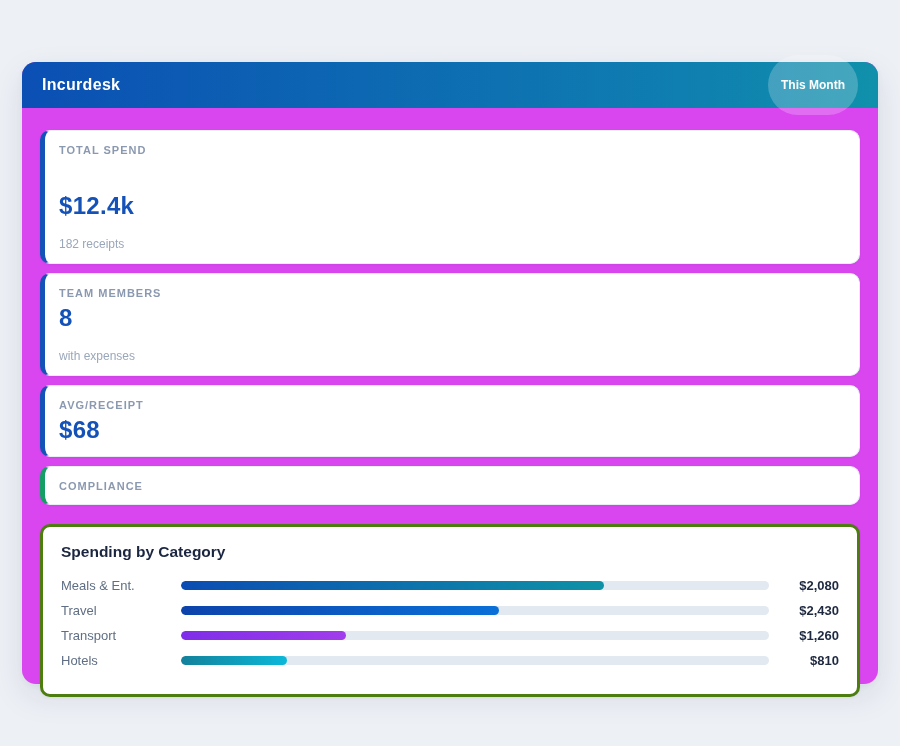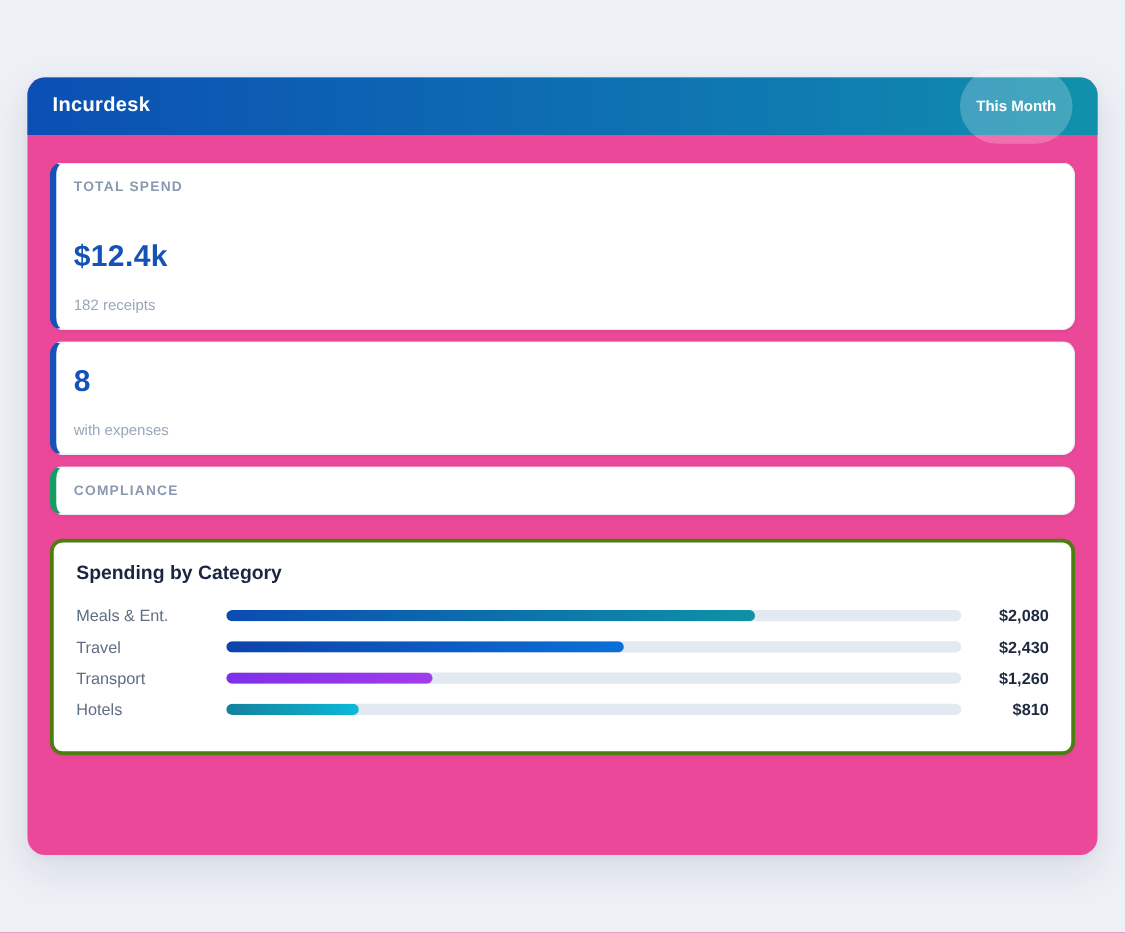--- a/index.html
+++ b/index.html
@@ -7,21 +7,21 @@
   body {
     background: #edf0f5;
     font-family: "Liberation Sans", "DejaVu Sans", sans-serif;
     position: relative;
     overflow: hidden;
   }
   .panel {
     position: absolute;
     left: 22px; top: 62px;
     width: 856px; height: 622px;
-    background: #ec4899;
+    background: #d946ef;
     border-radius: 14px;
     box-shadow: 0 12px 32px rgba(30, 50, 90, 0.10), 0 2px 6px rgba(30,50,90,0.05);
   }
   .header {
     height: 46px;
     border-radius: 14px 14px 0 0;
     background: linear-gradient(90deg, #0b4fb4 0%, #0f7fb0 78%, #1091ab 100%);
     display: flex;
     align-items: center;
     justify-content: space-between;
@@ -124,24 +124,30 @@
 
   <div class="content">
 
     <div class="stat-card" style="border-left-color: rgb(21, 82, 184);">
       <div class="stat-label">TOTAL SPEND</div>
       <div class="stat-value" style="color: rgb(21, 82, 184); margin-top: 36px;">$12.4k</div>
       <div class="stat-sub">182 receipts</div>
     </div>
 
     <div class="stat-card" style="border-left-color: rgb(21, 82, 184);">
+      <div class="stat-label">TEAM MEMBERS</div>
       <div class="stat-value" style="color: rgb(21, 82, 184);">8</div>
       <div class="stat-sub">with expenses</div>
     </div>
 
+    <div class="stat-card" style="border-left-color: rgb(21, 82, 184);">
+      <div class="stat-label">AVG/RECEIPT</div>
+      <div class="stat-value" style="color: rgb(21, 82, 184);">$68</div>
+
+    </div>
 
     <div class="stat-card" style="border-left-color: rgb(20, 158, 102);">
       <div class="stat-label">COMPLIANCE</div>
 
     </div>
 
     <div class="cat-card">
       <div class="cat-title">Spending by Category</div>
       <div id="cat-rows">
           <div class="cat-row">

